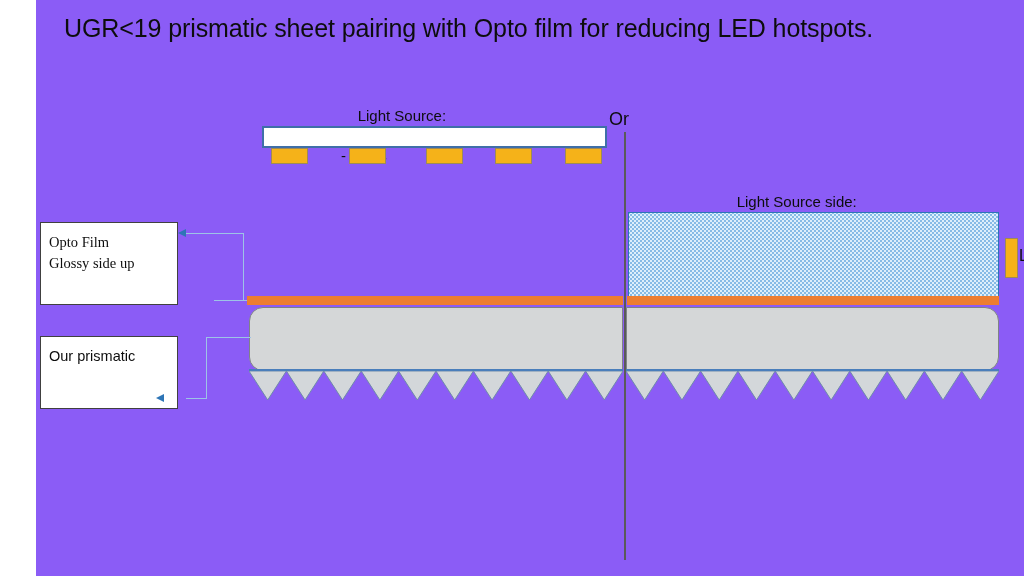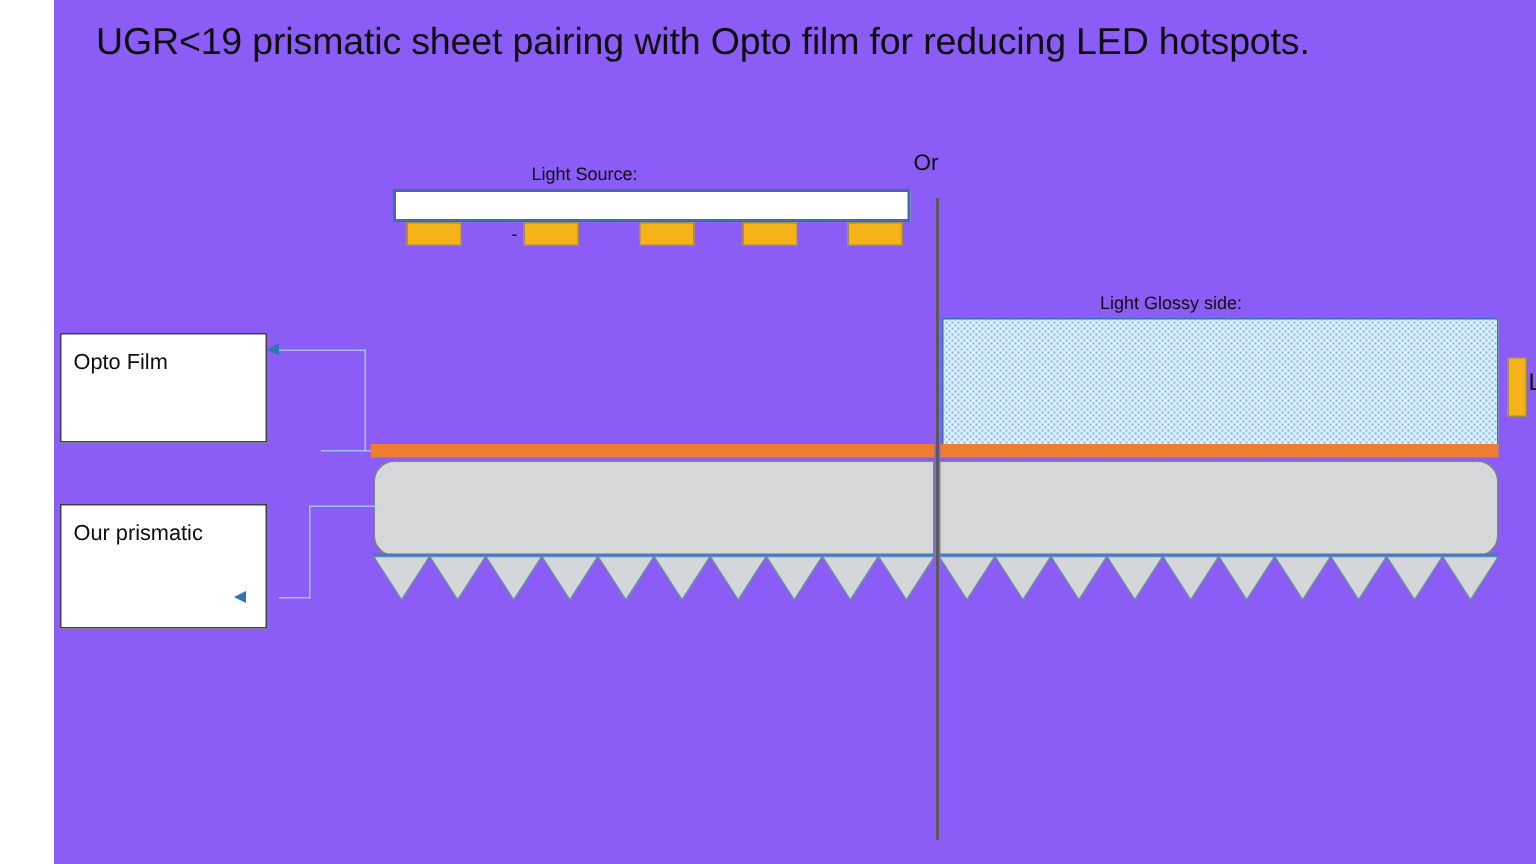--- a/index.html
+++ b/index.html
@@ -29,32 +29,32 @@
     font-size: 25px;
     line-height: 32px;
     letter-spacing: -0.1px;
     color: #0d0d0d;
     white-space: nowrap;
   }
 
   
   .label {
     position: absolute;
-    font-size: 12px;
+    font-size: 15px;
     line-height: 20px;
     color: #0d0d0d;
     white-space: pre;
   }
   .label .l2 { display: block; }
 
   .or-label {
     position: absolute;
     left: 573px;
-    top: 96px;
-    font-size: 15px;
+    top: 106px;
+    font-size: 18px;
     line-height: 26px;
     color: #0d0d0d;
   }
 
   
   .divider {
     position: absolute;
     left: 588px;
     top: 132px;
     width: 2px;
@@ -190,22 +190,22 @@
     position: absolute;
     box-sizing: border-box;
     border: 1px solid #404040;
     background: #ffffff;
     font-size: 14.5px;
     line-height: 21px;
     color: #0d0d0d;
     padding: 9px 0 0 8px;
   }
   .callout-line { display: block; white-space: nowrap; }
-  .callout.opto  { left: 4px;  top: 222px; width: 138px; height: 73px; }
-  .callout.prism { left: 4px;  top: 336px; width: 138px; height: 83px; }
+  .callout.opto  { left: 4px;  top: 222px; width: 138px; height: 83px; font-family: Liberation Serif, serif; }
+  .callout.prism { left: 4px;  top: 336px; width: 138px; height: 73px; }
 
   
   .conn { position: absolute; background: #9dc3e6; }
   .conn.h { height: 1.4px; }
   .conn.v { width: 1.4px; }
   .arrow-left {
     position: absolute;
     width: 0; height: 0;
     border-top: 4.5px solid transparent;
     border-bottom: 4.5px solid transparent;
@@ -228,21 +228,21 @@
   <div class="led-chip" style="left:235px;"></div>
   <div class="led-chip" style="left:313px;"></div>
   <div class="led-chip" style="left:390px;"></div>
   <div class="led-chip" style="left:459px;"></div>
   <div class="led-chip" style="left:529px;"></div>
 
   <div class="or-label">Or</div>
   <div class="divider"></div>
 
   <div class="label" style="left:684px; top:172px;">
-    <span>Light Glossy side:</span>
+    <span>Light Source side:</span>
     <span class="l2">- Light Guide Plate (LGP)</span>
   </div>
   <div class="lgp"></div>
   <div class="lgp-led"></div>
   <div class="lgp-led-label">LEDs</div>
 
   <div class="opto-film left"></div>
   <div class="opto-film right"></div>
 
   <div class="sheet-body left"></div>
@@ -278,20 +278,21 @@
           <polygon points="223.79999999999998,0 261.09999999999997,0 242.45,29"></polygon>
           <polygon points="261.09999999999997,0 298.4,0 279.74999999999994,29"></polygon>
           <polygon points="298.4,0 335.7,0 317.04999999999995,29"></polygon>
           <polygon points="335.7,0 373,0 354.34999999999997,29"></polygon>
         </g>
     </svg>
   </div>
 
   <div class="callout opto">
     <span class="callout-line">Opto Film</span>
+    <span class="callout-line">Glossy side up</span>
   </div>
 
   <div class="conn h" style="left:150px; top:233px; width:58px;"></div>
   <div class="conn v" style="left:207px; top:233px; height:68px;"></div>
   <div class="conn h" style="left:178px; top:300px; width:33px;"></div>
   <div class="arrow-left" style="left:142px; top:229px;"></div>
 
   <div class="callout prism">
     <span class="callout-line">Our prismatic</span>
   </div>

